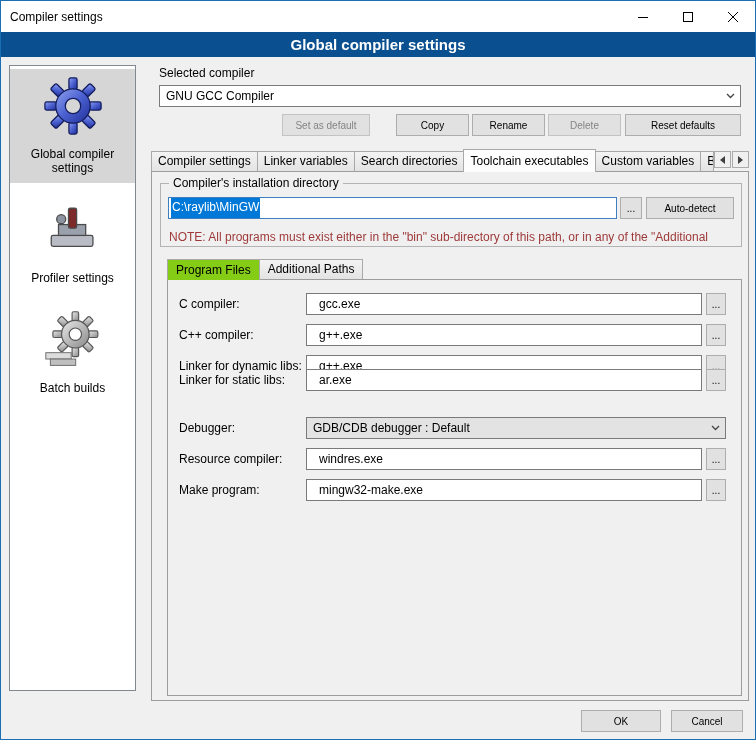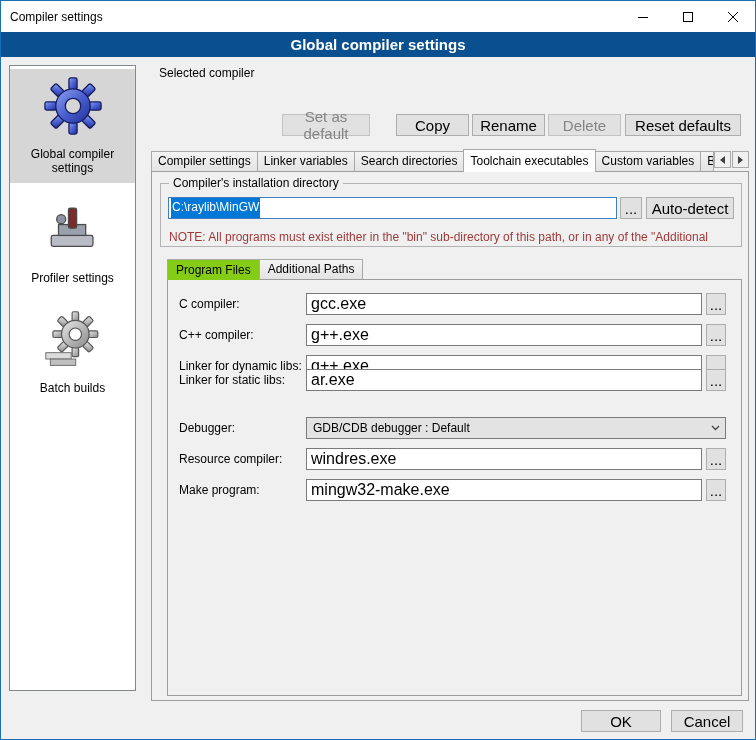--- a/index.html
+++ b/index.html
@@ -23,21 +23,21 @@
   
   .sidebar { position:absolute; left:8px; top:64px; width:127px; height:626px; background:#fff;
              border:1px solid #828790; padding-top:3px; }
   .sidebar-item { text-align:center; padding:8px 2px 8px; margin-bottom:10px; }
   .sidebar-item.selected { background:#d6d6d6; }
   .sidebar-item .icon { display:block; margin:0 auto 12px; width:58px; height:58px; }
   .sidebar-label { font-size:12px; line-height:14px; }
 
   
   .btn { display:inline-flex; align-items:center; justify-content:center; background:#e1e1e1;
-         border:1px solid #adadad; font-size:15px; height:22px; font-family:inherit; color:#000; }
+         border:1px solid #adadad; font-size:10px; height:22px; font-family:inherit; color:#000; }
   .btn.disabled { color:#848484; border-color:#c3c3c3; }
   .combo { display:flex; align-items:center; border:1px solid #7a7a7a; background:#fff;
            height:22px; padding:0 3px; }
   .combo-text { flex:1; padding-left:3px; white-space:nowrap; overflow:hidden; }
   .combo-arrow { width:14px; display:flex; justify-content:center; }
 
   
   .selected-compiler-label { position:absolute; left:158px; top:65px; }
   .compiler-combo { position:absolute; left:158px; top:84px; width:582px; }
   .compiler-buttons { position:absolute; left:158px; top:113px; width:582px; display:flex; }
@@ -85,22 +85,22 @@
   .subtab { height:20px; line-height:19px; padding:0 8px; white-space:nowrap;
             background:linear-gradient(#f3f3f3,#e3e3e3); border:1px solid #a9a9a9; border-bottom:none; }
   .subtab + .subtab { margin-left:-1px; }
   .subtab.active { height:21px; line-height:20px; background:#84cc16; margin-bottom:-1px;
                    position:relative; z-index:2; }
   .subpanel { position:absolute; left:15px; top:107px; width:575px; height:417px;
               border:1px solid #9d9d9d; background:#f0f0f0; }
 
   .form-row { position:absolute; left:11px; width:547px; height:22px; display:flex; align-items:center; }
   .row-label { width:127px; white-space:nowrap; }
-  .row-input { flex:1; height:22px; border:1px solid #7a7a7a; background:#fff; padding:0 4px;
-               font-family:inherit; font-size:16px; color:#000; }
+  .row-input { flex:1; height:22px; border:1px solid #7a7a7a; background:#fff; padding:0 12px;
+               font-family:inherit; font-size:12px; color:#000; }
   .row-browse { width:20px; height:22px; margin-left:4px; }
   .row-combo { flex:1; background:#e3e3e3; }
 
   
   .ok-btn { position:absolute; top:709px; right:94px; width:80px; }
   .cancel-btn { position:absolute; top:709px; right:12px; width:72px; }
 </style>
 </head>
 <body>
 
@@ -194,20 +194,28 @@
           <circle cx="32" cy="32" r="8.5" fill="#fff" stroke="#555" stroke-width="1.6"></circle>
         </g>
         <rect x="2" y="46" width="28" height="7" fill="#dcdcdc" stroke="#666"></rect>
         <rect x="7" y="53" width="28" height="7" fill="#bfbfbf" stroke="#666"></rect>
       </svg>
       <div class="sidebar-label">Batch builds</div>
     </div>
   </div>
 
   <div class="selected-compiler-label">Selected compiler</div>
+  <div class="combo compiler-combo">
+    <span class="combo-text">GNU GCC Compiler</span>
+    <span class="combo-arrow">
+      <svg width="9" height="6">
+          <path d="M1 1 L4.5 4.5 L8 1" stroke="#444" fill="none" stroke-width="1.3"></path>
+        </svg>
+    </span>
+  </div>
 
   <div class="compiler-buttons">
     <button class="btn disabled b-setdef" disabled="">Set as default</button>
     <button class="btn b-copy">Copy</button>
     <button class="btn b-rename">Rename</button>
     <button class="btn disabled b-delete" disabled="">Delete</button>
     <button class="btn b-reset">Reset defaults</button>
   </div>
 
   <div class="tab-panel">

